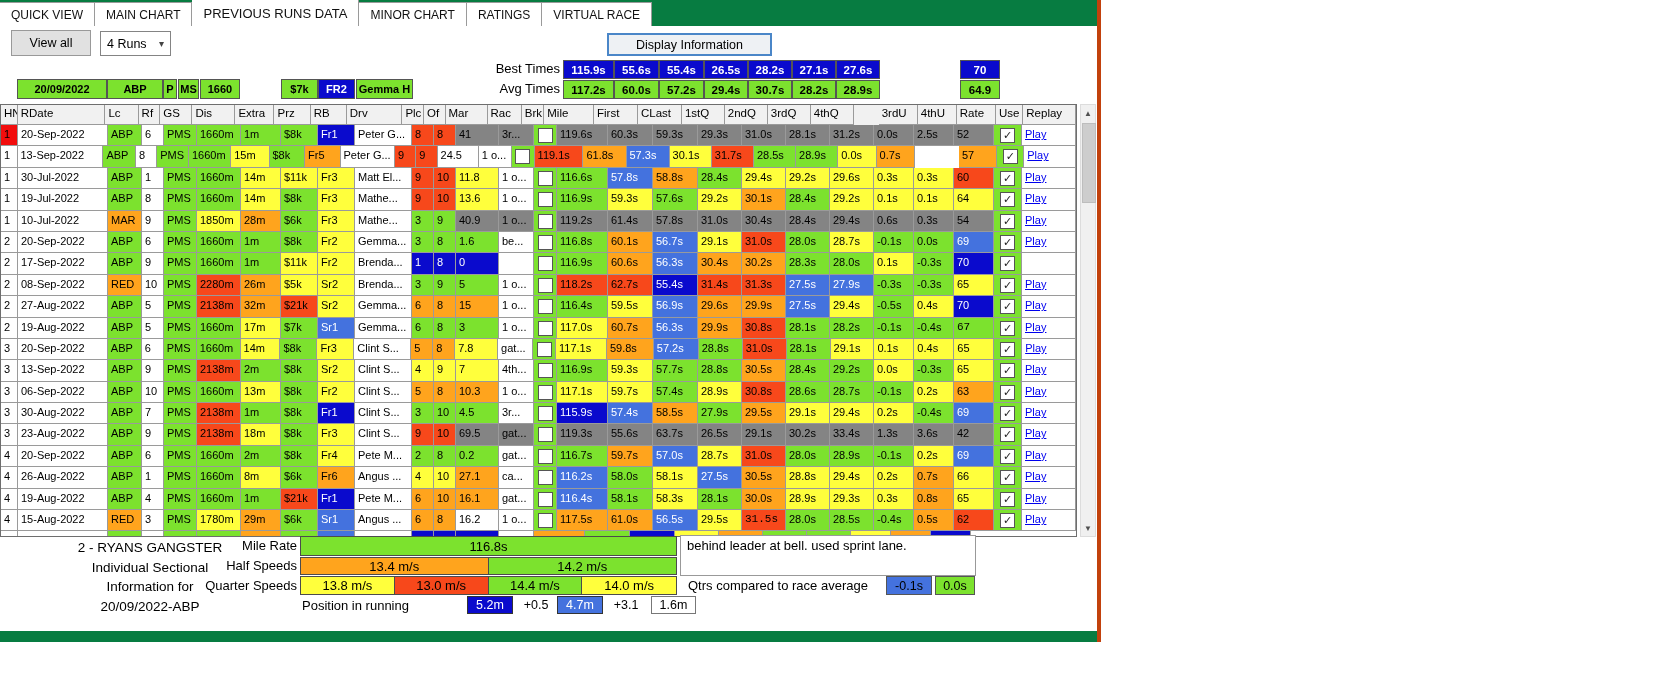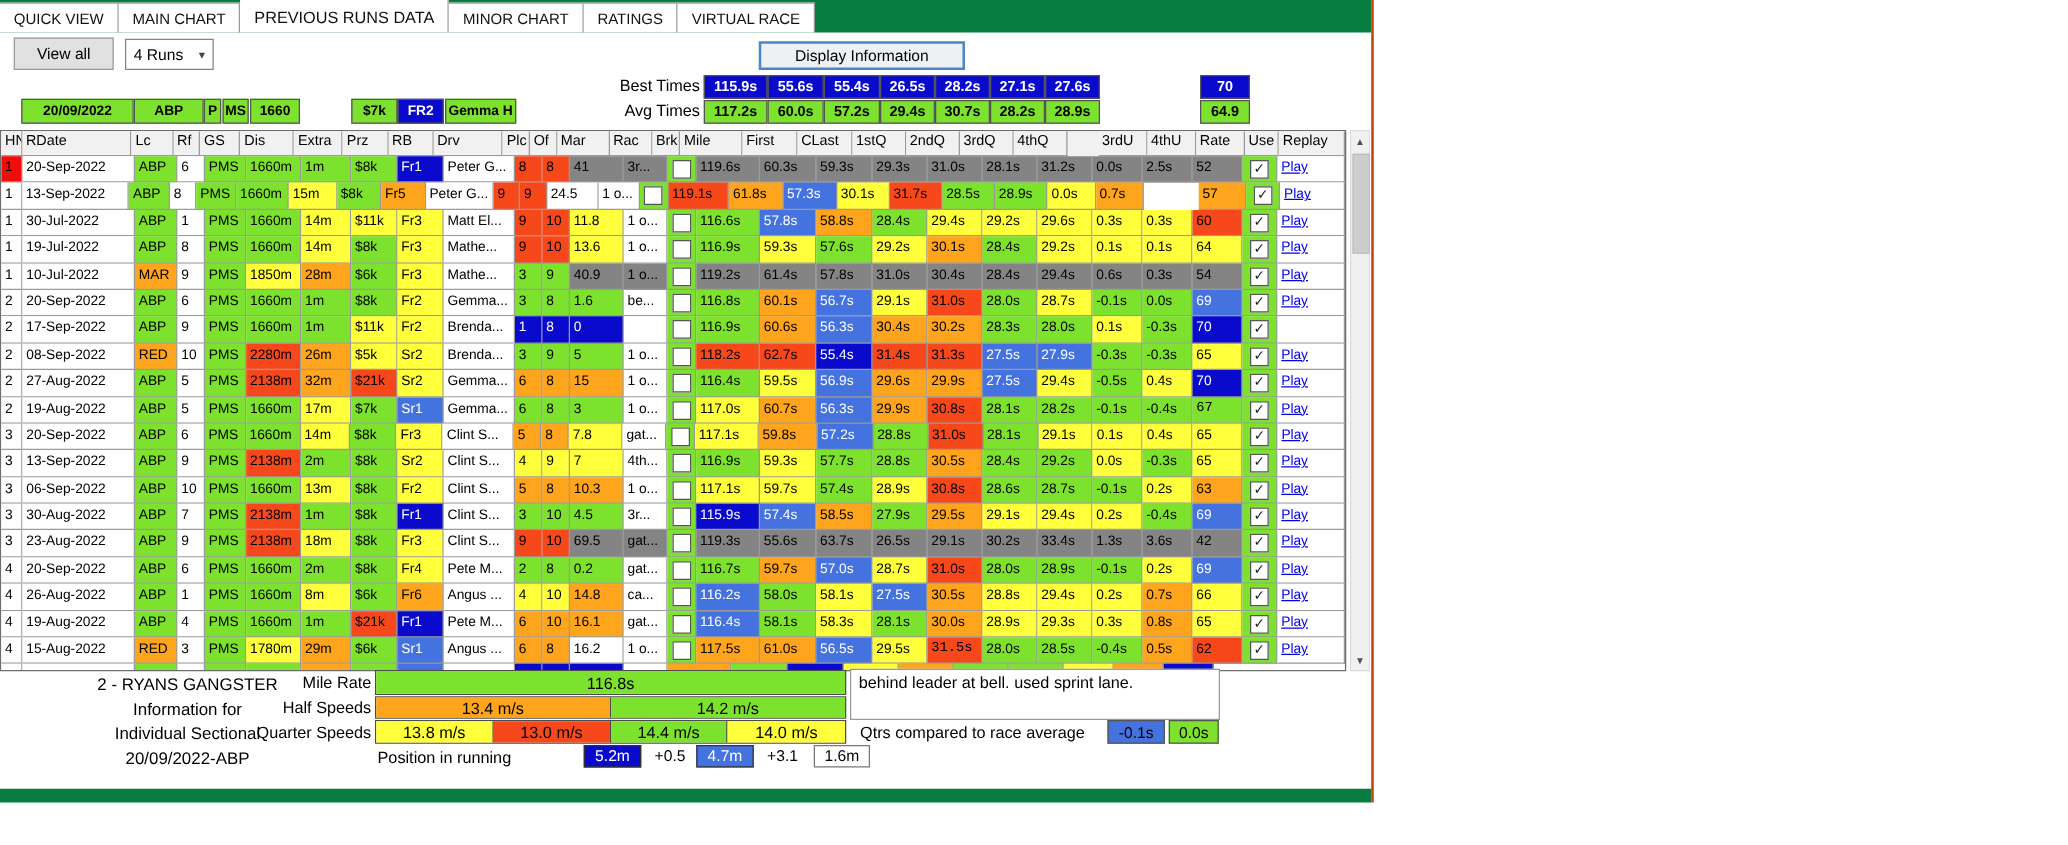--- a/index.html
+++ b/index.html
@@ -1,18 +1,18 @@
 <!DOCTYPE html>
 <html><head>
 <meta charset="utf-8">
 <style>
   html,body{margin:0;padding:0;background:#fff;}
   .page{position:relative;width:1654px;height:676px;background:#ffffff;overflow:hidden;
         font-family:"Liberation Sans",sans-serif;color:#000;}
-  .app{position:absolute;left:0;top:0;width:1097px;height:642px;background:#fff;border-right:2px solid #c2410c;}
+  .app{position:absolute;left:0;top:0;width:1097px;height:642px;background:#fff;border-right:4px solid #c2410c;}
   
   .tabbar{position:absolute;left:0;top:0;width:100%;height:26px;background:#077C41;display:flex;align-items:flex-end;}
   .tab{background:#fff;border-right:1px solid #9a9a9a;border-top:1px solid #9a9a9a;padding:0 11px;font-size:12px;
        height:23px;display:flex;align-items:center;white-space:nowrap;cursor:default;color:#111;}
   .tab.active{height:26px;font-size:13px;border-top:none;}
   
   .btn{position:absolute;box-sizing:border-box;background:#e1e1e1;border:1px solid #999;
        font-size:12.5px;display:flex;align-items:center;justify-content:center;}
   .select{position:absolute;box-sizing:border-box;background:#fff;border:1px solid #848484;font-size:12.5px;
        display:flex;align-items:center;justify-content:space-between;padding:0 6px;}
@@ -681,21 +681,21 @@
           <div class="cell k-g" style="width: 34px;">ABP</div>
           <div class="cell k-w" style="width: 22px;">1</div>
           <div class="cell k-g" style="width: 33px;">PMS</div>
           <div class="cell k-g" style="width: 44px;">1660m</div>
           <div class="cell k-y" style="width: 40px;">8m</div>
           <div class="cell k-g" style="width: 37px;">$6k</div>
           <div class="cell k-o" style="width: 37px;">Fr6</div>
           <div class="cell k-w" style="width: 57px;">Angus ...</div>
           <div class="cell k-y" style="width: 22px;">4</div>
           <div class="cell k-y" style="width: 22px;">10</div>
-          <div class="cell k-o" style="width: 43px;">14.8</div>
+          <div class="cell k-o" style="width: 43px;">27.1</div>
           <div class="cell k-w" style="width: 35px;">ca...</div>
           <div class="cell k-g" style="width: 23px;">
             <div class="cb"></div>
           </div>
           <div class="cell k-b" style="width: 51px;">116.2s</div>
           <div class="cell k-g" style="width: 45px;">58.0s</div>
           <div class="cell k-y" style="width: 45px;">58.1s</div>
           <div class="cell k-b" style="width: 44px;">27.5s</div>
           <div class="cell k-o" style="width: 44px;">30.5s</div>
           <div class="cell k-y" style="width: 44px;">28.8s</div>
@@ -803,22 +803,22 @@
       </div>
 
     <div class="vscroll">
       <div class="varrow" style="position:absolute;top:0;left:0;">▲</div>
       <div class="vthumb"></div>
       <div class="varrow" style="position:absolute;bottom:0;left:0;">▼</div>
     </div>
 
     <div class="hinfo">
       <div>2 - RYANS GANGSTER</div>
+      <div>Individual Sectional</div>
       <div>Information for</div>
-      <div>Individual Sectional</div>
       <div>20/09/2022-ABP</div>
     </div>
 
     <div class="flabel" style="left:137px;top:538px;">Mile Rate</div>
     <div class="flabel" style="left:137px;top:558px;">Half Speeds</div>
     <div class="flabel" style="left:137px;top:578px;">Quarter Speeds</div>
 
     <div class="bar" style="left:300px;top:536px;width:377px;height:20px;" id="mile-bar">
         <div class="barseg k-g" style="width: 375px;">116.8s</div>
       </div>

